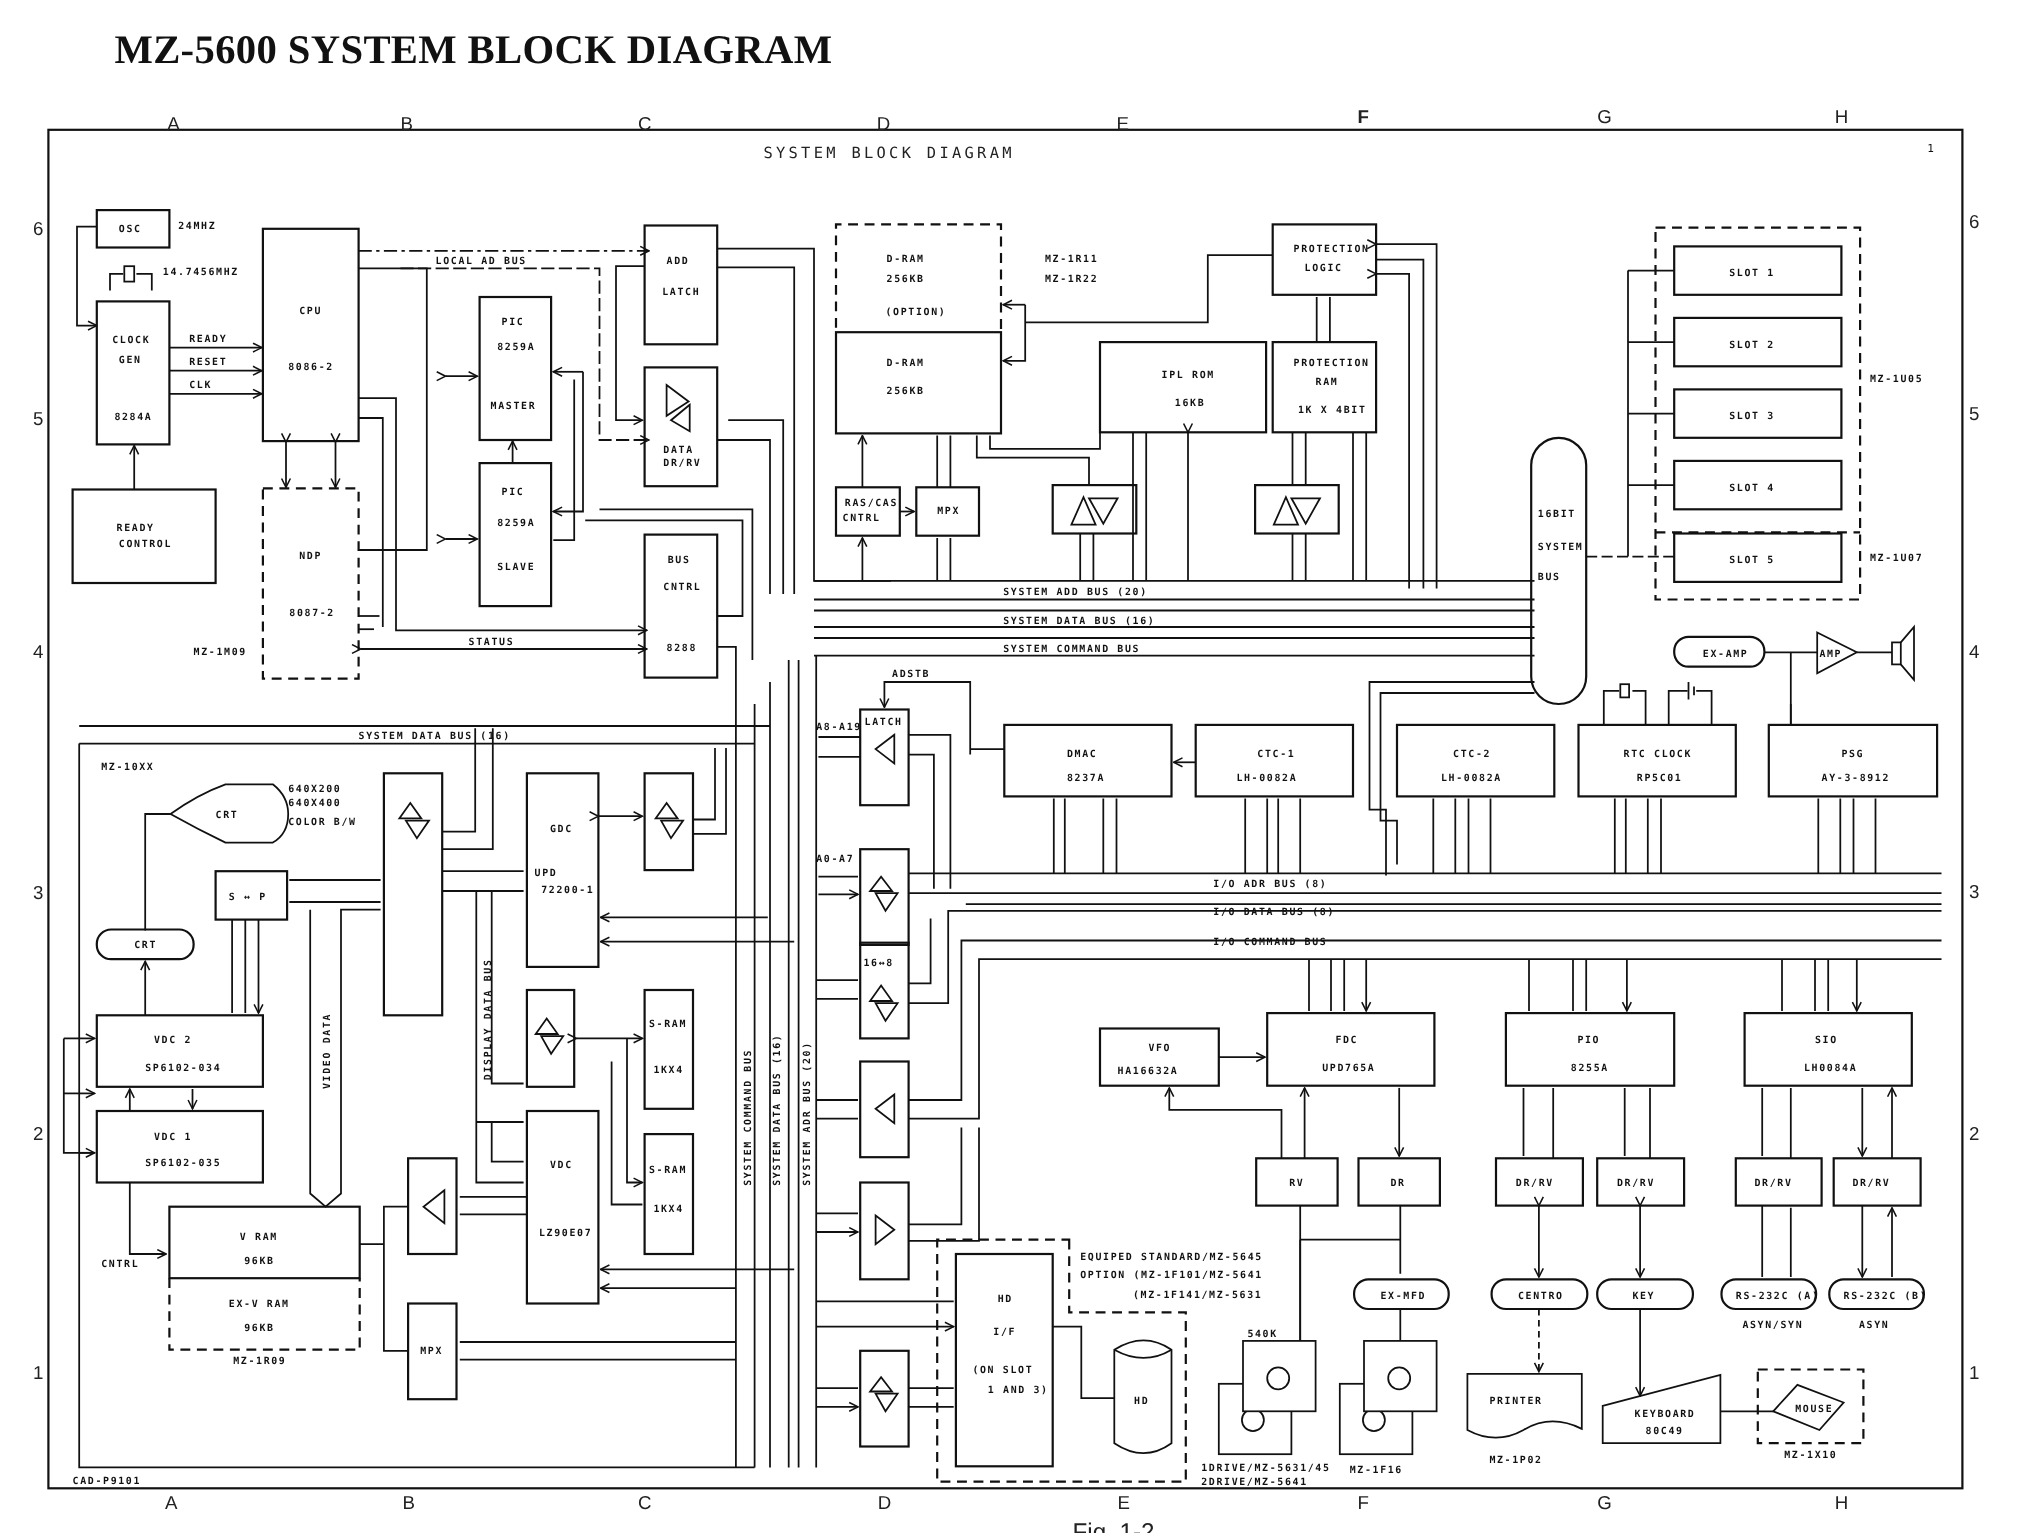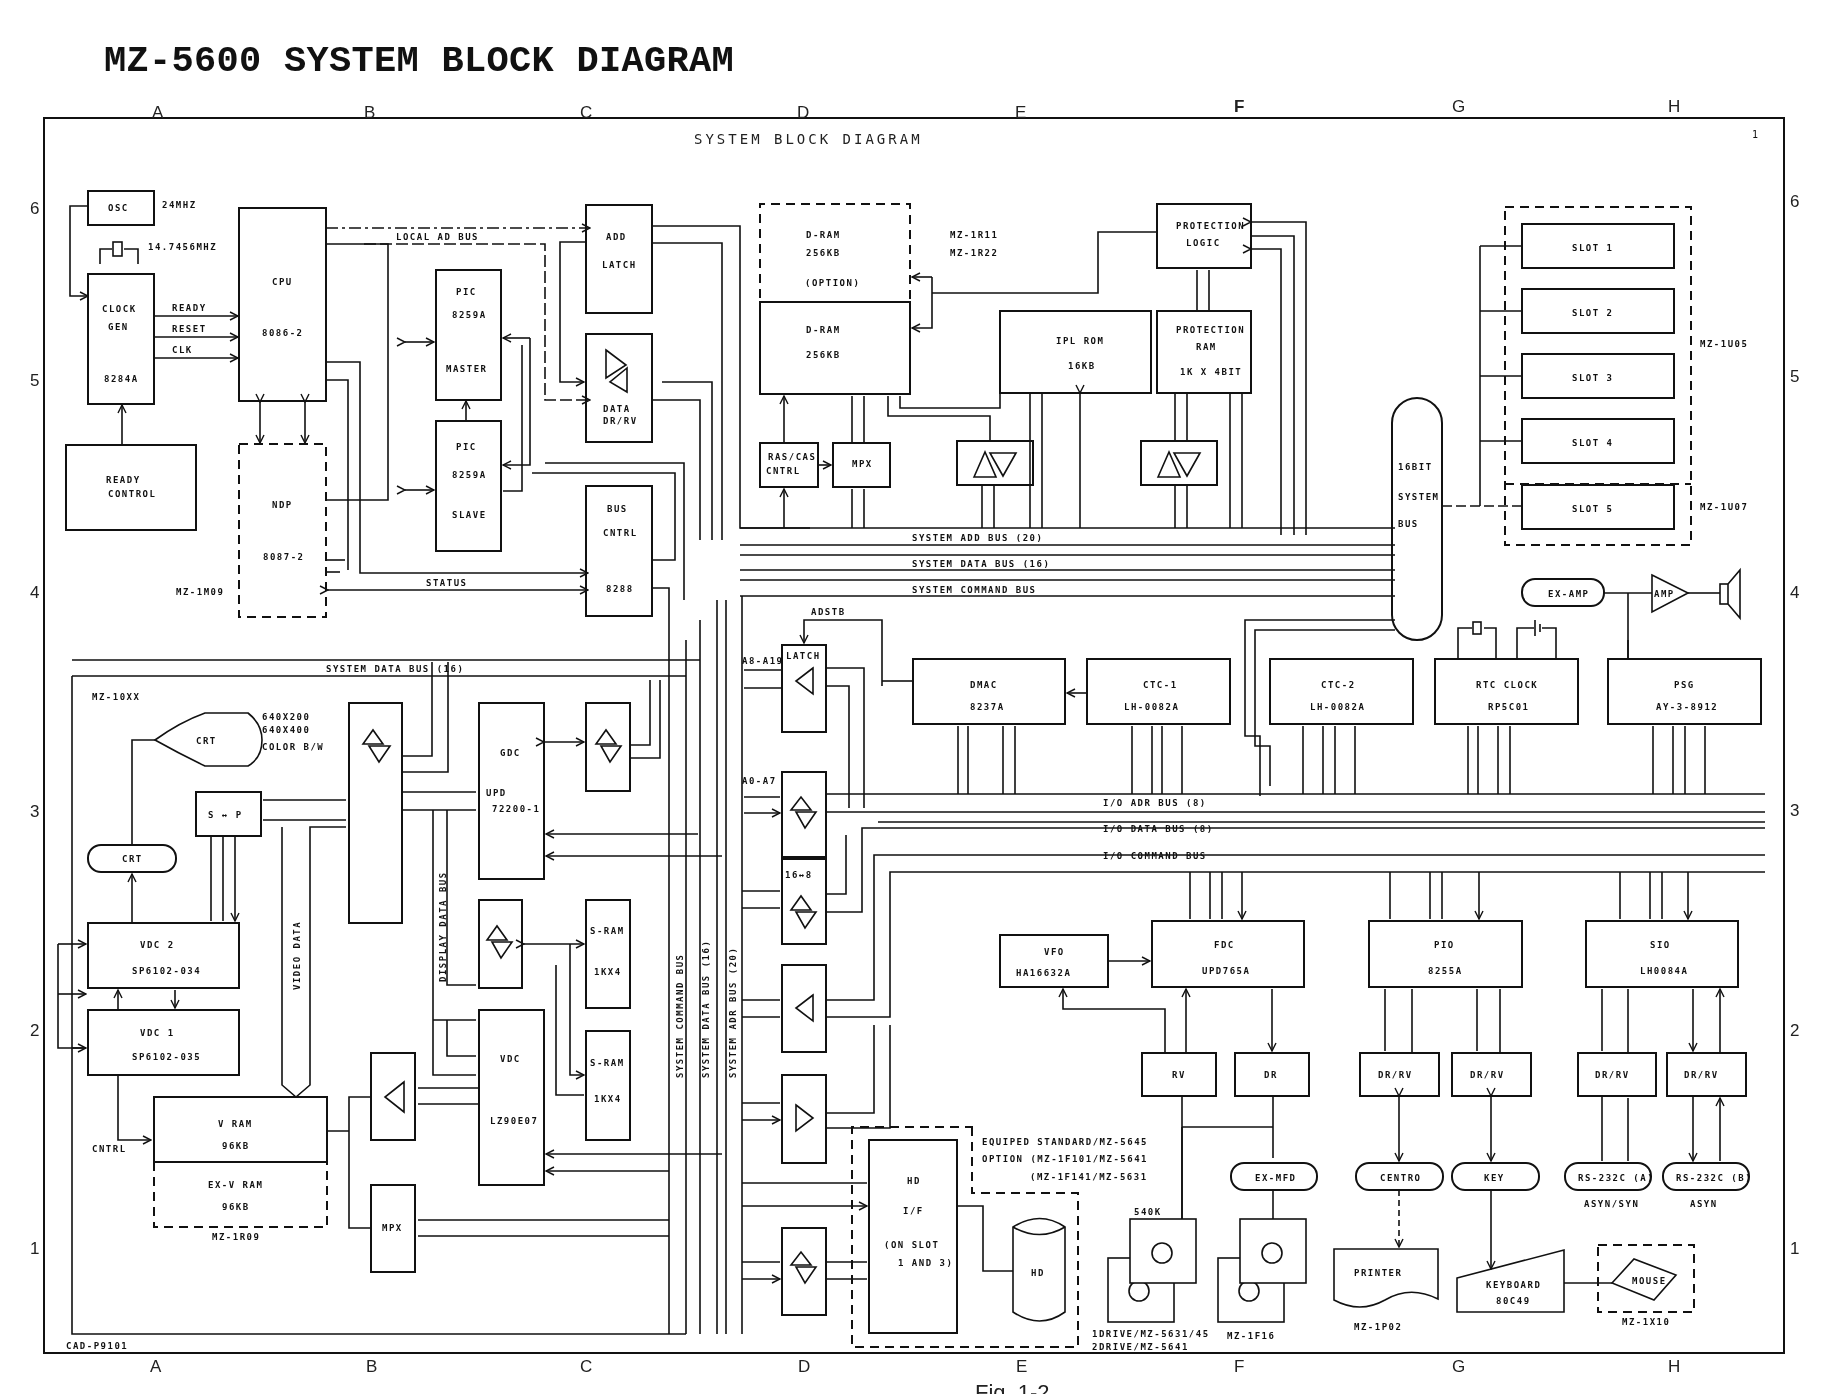--- a/index.html
+++ b/index.html
@@ -1,17 +1,17 @@
 <!DOCTYPE html>
 <html><head>
 <meta charset="utf-8">
 <style>
   html,body{margin:0;padding:0;background:#fff;}
   body{width:1845px;height:1394px;overflow:hidden;font-family:"DejaVu Sans Mono",monospace;}
-  #title{position:absolute;left:104px;top:40px;font-family:Liberation Mono, monospace;font-weight:bold;font-size:37px;color:#111;letter-spacing:0.3px;}
+  #title{position:absolute;left:104px;top:24px;font-family:Liberation Serif, serif;font-weight:bold;font-size:37px;color:#111;letter-spacing:0.3px;}
   svg{position:absolute;left:0;top:0;}
   .bx{fill:none;stroke:#111;stroke-width:2;}
   .dash{fill:none;stroke:#111;stroke-width:2;stroke-dasharray:9 6;}
   .ln{fill:none;stroke:#111;stroke-width:1.6;}
   .bus{fill:none;stroke:#111;stroke-width:1.6;}
   .t{font-family:"DejaVu Sans Mono",monospace;font-size:9px;fill:#111;font-weight:bold;letter-spacing:1.5px;}
   .tl{font-family:"DejaVu Sans Mono",monospace;font-size:10px;fill:#111;letter-spacing:2px;}
   .grid{font-family:"Liberation Sans",sans-serif;font-size:17px;fill:#222;}
   .hdr{font-family:"DejaVu Sans Mono",monospace;font-size:14px;fill:#222;letter-spacing:3px;}
   .fig{font-family:"Liberation Sans",sans-serif;font-size:22px;fill:#222;}

